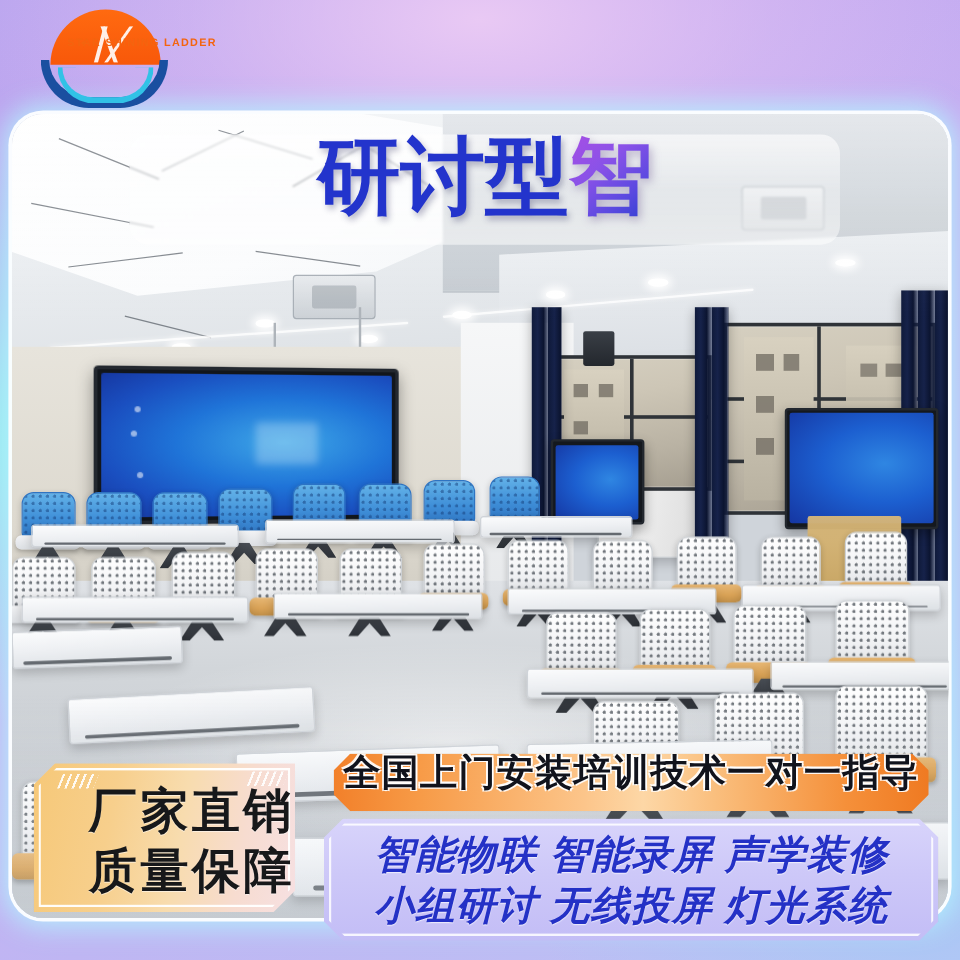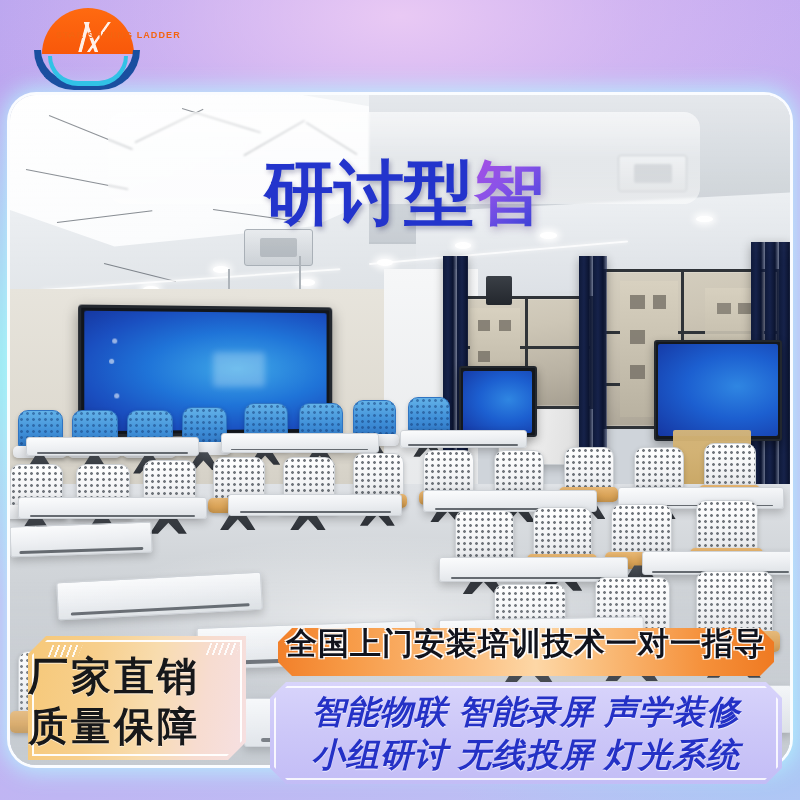--- a/index.html
+++ b/index.html
@@ -208,22 +208,22 @@
 
   
   #title-banner{
     position:absolute;left:108px;top:112px;width:592px;height:92px;z-index:20;
     border-radius:16px;
     background:linear-gradient(180deg,rgba(255,255,255,.62) 0%,rgba(255,255,255,.34) 50%,rgba(255,255,255,.52) 100%);
     backdrop-filter:blur(1px);
   }
   #main-title{
     position:absolute;left:0;top:0;width:100%;height:100%;
-    display:flex;align-items:flex-end;justify-content:center;
-    font-size:70px;font-weight:900;line-height:1;letter-spacing:0px;white-space:nowrap;margin-top:24px;
+    display:flex;align-items:flex-start;justify-content:center;
+    font-size:70px;font-weight:900;line-height:1;letter-spacing:0px;white-space:nowrap;
   }
   #main-title .seg-a,#main-title .seg-c{
     color:#2334cc;text-shadow:2px 3px 5px rgba(40,40,90,.32);
   }
   #main-title .seg-b{
     background:linear-gradient(140deg,#a74fe4 0%,#8a52e8 38%,#5a49e0 72%,#2f3dd0 100%);
     -webkit-background-clip:text;background-clip:text;color:transparent;
     filter:drop-shadow(2px 3px 4px rgba(60,30,110,.33));
   }
 
@@ -240,21 +240,21 @@
     clip-path:polygon(0 15px,15px 0,100% 0,100% calc(100% - 15px),calc(100% - 15px) 100%,0 100%);
     pointer-events:none;
   }
   #left-badge .deco{
     position:absolute;right:8px;top:7px;width:30px;height:12px;
     background:repeating-linear-gradient(90deg,rgba(255,255,255,.9) 0 2px,transparent 2px 6px);
     transform:skewX(-22deg);
   }
   #left-badge .deco.l{left:22px;right:auto;top:9px;}
   .badge-line{
-    position:absolute;left:0;width:100%;text-align:left;
+    position:absolute;left:0;width:100%;text-align:right;
     font-size:40px;font-weight:900;color:#17181a;letter-spacing:3px;line-height:1;
     text-shadow:0 1px 0 rgba(255,255,255,.55);
   }
   .badge-line.l1{top:20px;}
   .badge-line.l2{top:70px;}
 
   
   #service-banner{
     position:absolute;left:278px;top:628px;width:496px;height:48px;z-index:25;
     background:linear-gradient(90deg,#f2802a 0%,#f79a46 14%,#fcc58a 42%,#fdd7a6 52%,#fabf7e 64%,#f5903a 86%,#ef7a22 100%);

